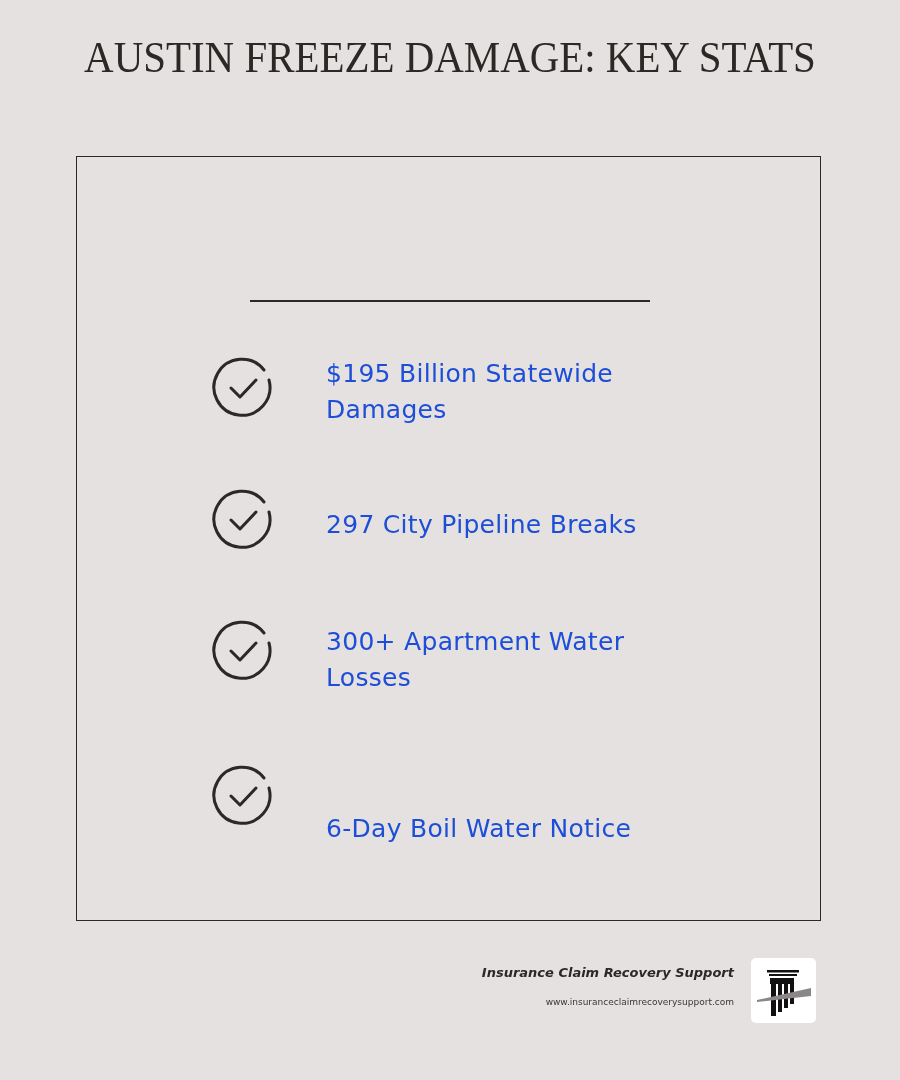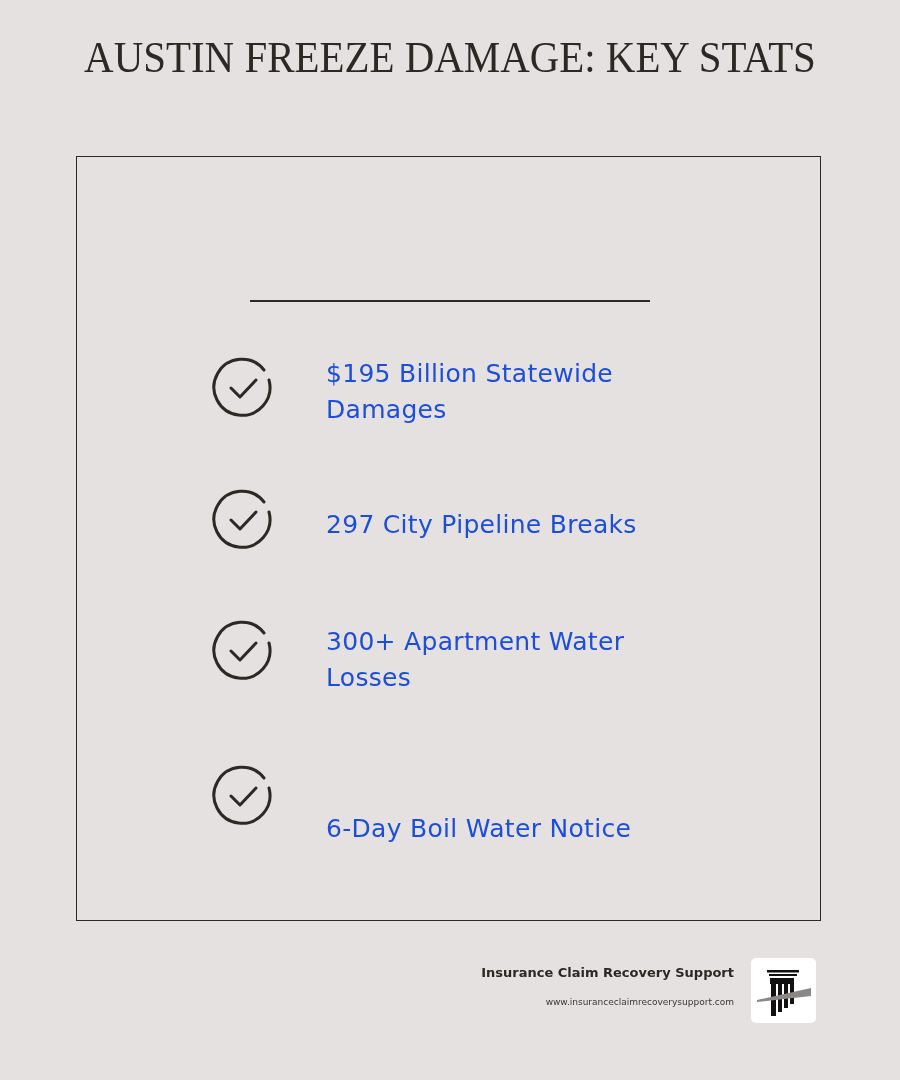--- a/index.html
+++ b/index.html
@@ -43,20 +43,21 @@
       font-size: 25px; line-height: 36px;
       letter-spacing: 0.3px;
       color: #1d4ed8;
       width: 360px;
     }
     .brand-name {
       position: absolute; right: 166px; top: 965px;
       font-family: "DejaVu Sans", sans-serif;
       font-weight: bold; font-size: 13px; color: #2b2826;
       white-space: nowrap;
+      font-style: italic;
     }
     .brand-url {
       position: absolute; right: 166px; top: 997px;
       font-family: "DejaVu Sans", sans-serif;
       font-size: 9px; color: #3a3634;
       white-space: nowrap;
     }
     .logo {
       position: absolute; left: 751px; top: 958px;
       width: 65px; height: 65px;

